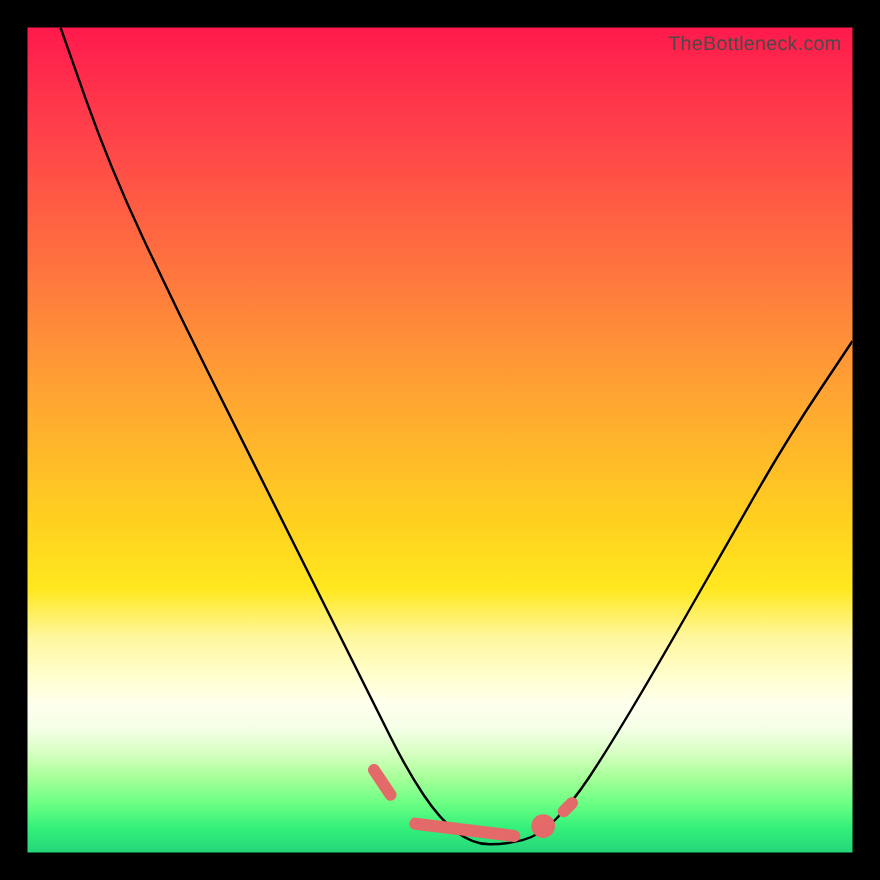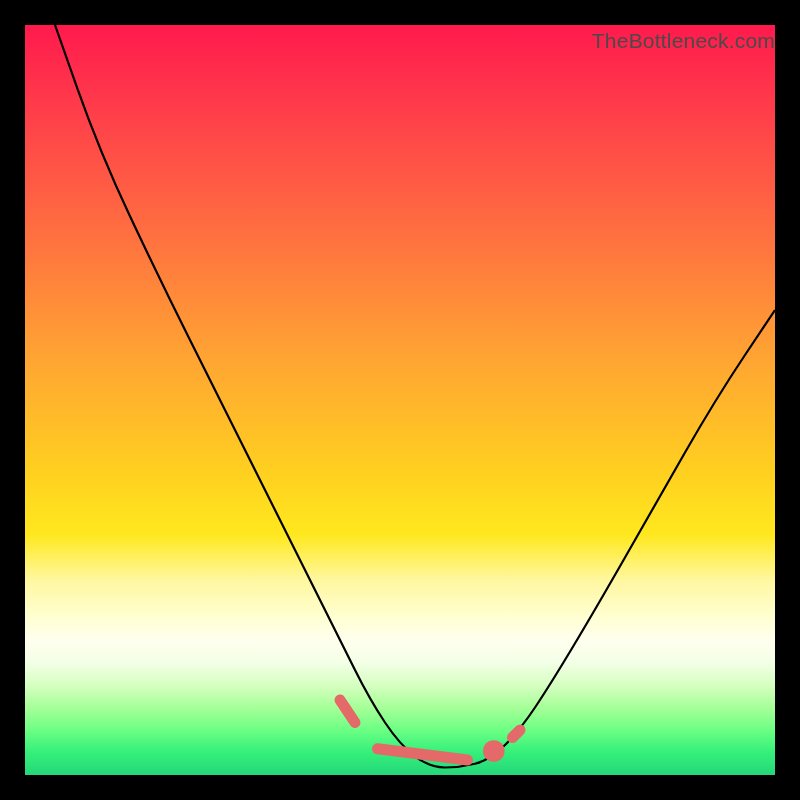--- a/index.html
+++ b/index.html
@@ -30,23 +30,23 @@
       #f3ffe6 85%,
       #d6ffc1 88%,
       #a6ff98 91%,
       #6cff84 94%,
       #34f07a 97%,
       #25d67a 100%);
   }
   .watermark {
     position: absolute;
     top: 4px;
-    right: 0;
+    right: 10px;
     color: #4a4a4a;
-    font-size: 21px;
+    font-size: 18px;
     letter-spacing: 0.2px;
     user-select: none;
   }
   svg.curve {
     position: absolute;
     left: 0;
     top: 0;
     width: 750px;
     height: 750px;
   }

